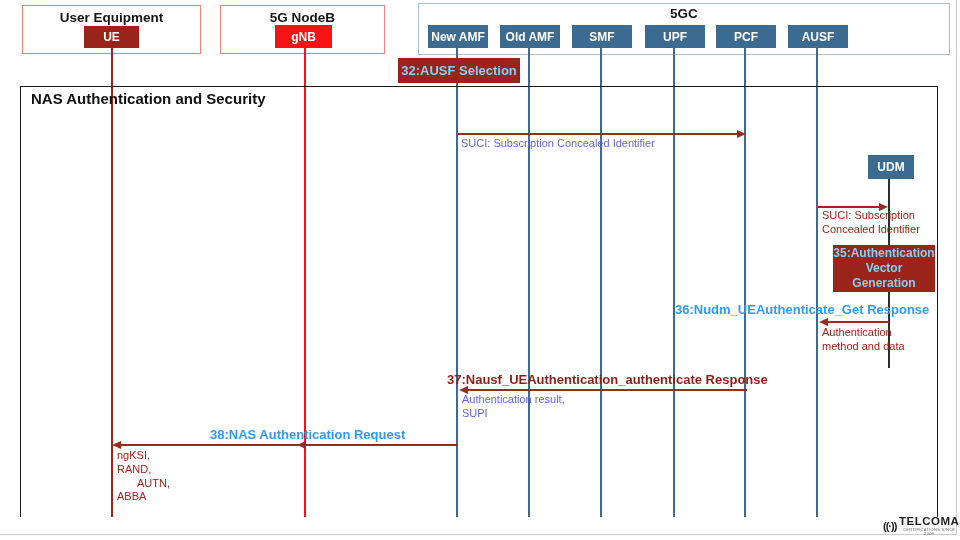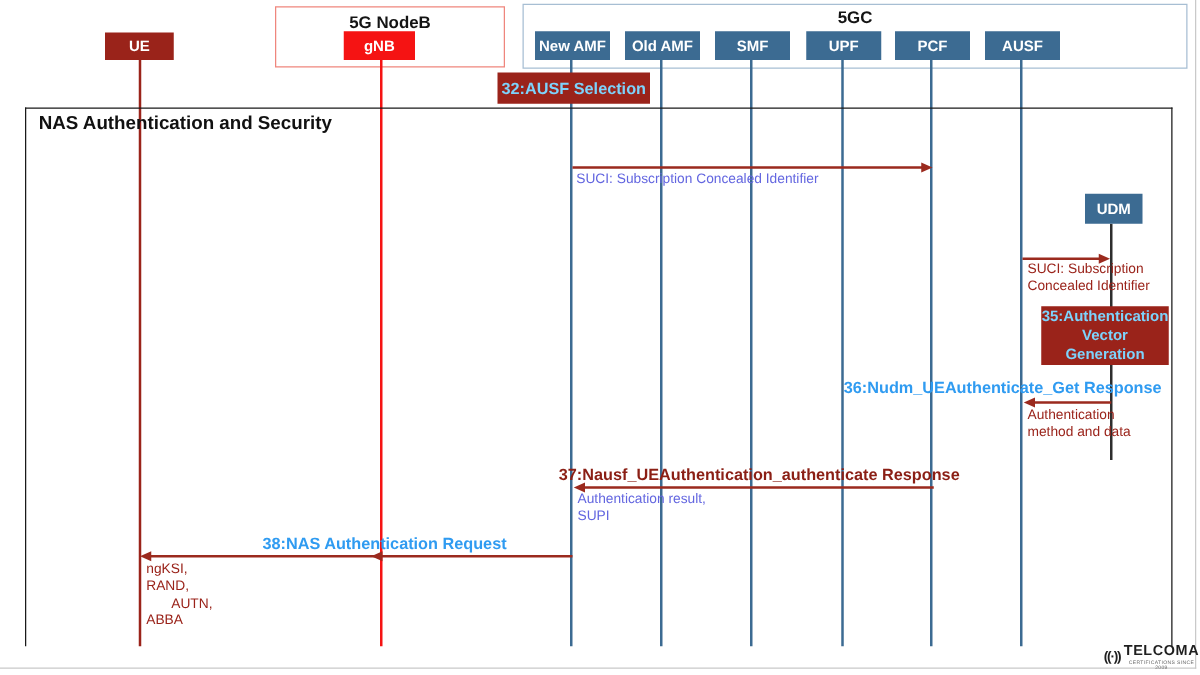--- a/index.html
+++ b/index.html
@@ -6,21 +6,21 @@
   #canvas{position:relative;width:960px;height:540px;background:#ffffff;overflow:hidden;
           font-family:"Liberation Sans",sans-serif;}
 
   
   .slide-edge-right{position:absolute;left:956px;top:0;width:1px;height:535px;background:#c9c9c9;}
   .slide-edge-bottom{position:absolute;left:0;top:534px;width:957px;height:1px;background:#c9c9c9;}
 
   
   .group{position:absolute;border:1.5px solid;background:#fff;box-sizing:border-box;}
   #ue-group{left:22px;top:5px;width:179px;height:49px;border-color:#ef867d;}
-  #gnb-group{left:220px;top:5px;width:184px;height:49px;border-color:#ef867d;}
+  #gnb-group{left:220px;top:5px;width:165px;height:49px;border-color:#ef867d;}
   #core-group{left:418px;top:3px;width:532px;height:52px;border-color:#a7bed3;}
   .group-title{text-align:center;font-size:13.5px;font-weight:600;color:#141414;padding-top:4px;}
   #core-group .group-title{padding-top:2px;}
 
   
   .chip{position:absolute;color:#fff;font-size:12px;font-weight:700;
         display:flex;align-items:center;justify-content:center;z-index:5;}
   #chip-ue{left:84px;top:26px;width:55px;height:22px;background:#9a231a;}
   #chip-gnb{left:275px;top:25px;width:57px;height:23px;background:#f51313;}
   .core-chip{top:25px;width:60px;height:23px;background:#3c6b92;}
@@ -81,20 +81,23 @@
   <div class="lifeline" id="ll-ue"></div>
   <div class="lifeline" id="ll-gnb"></div>
   <div class="lifeline" id="ll-newamf"></div>
   <div class="lifeline" id="ll-oldamf"></div>
   <div class="lifeline" id="ll-smf"></div>
   <div class="lifeline" id="ll-upf"></div>
   <div class="lifeline" id="ll-pcf"></div>
   <div class="lifeline" id="ll-ausf"></div>
   <div class="lifeline" id="ll-udm"></div>
 
+  <div class="group" id="ue-group">
+    <div class="group-title">User Equipment</div>
+  </div>
   <div class="group" id="gnb-group">
     <div class="group-title">5G NodeB</div>
   </div>
   <div class="group" id="core-group">
     <div class="group-title">5GC</div>
   </div>
 
   <div class="chip" id="chip-ue">UE</div>
   <div class="chip" id="chip-gnb">gNB</div>
   <div class="chip core-chip" id="chip-newamf">New AMF</div>

